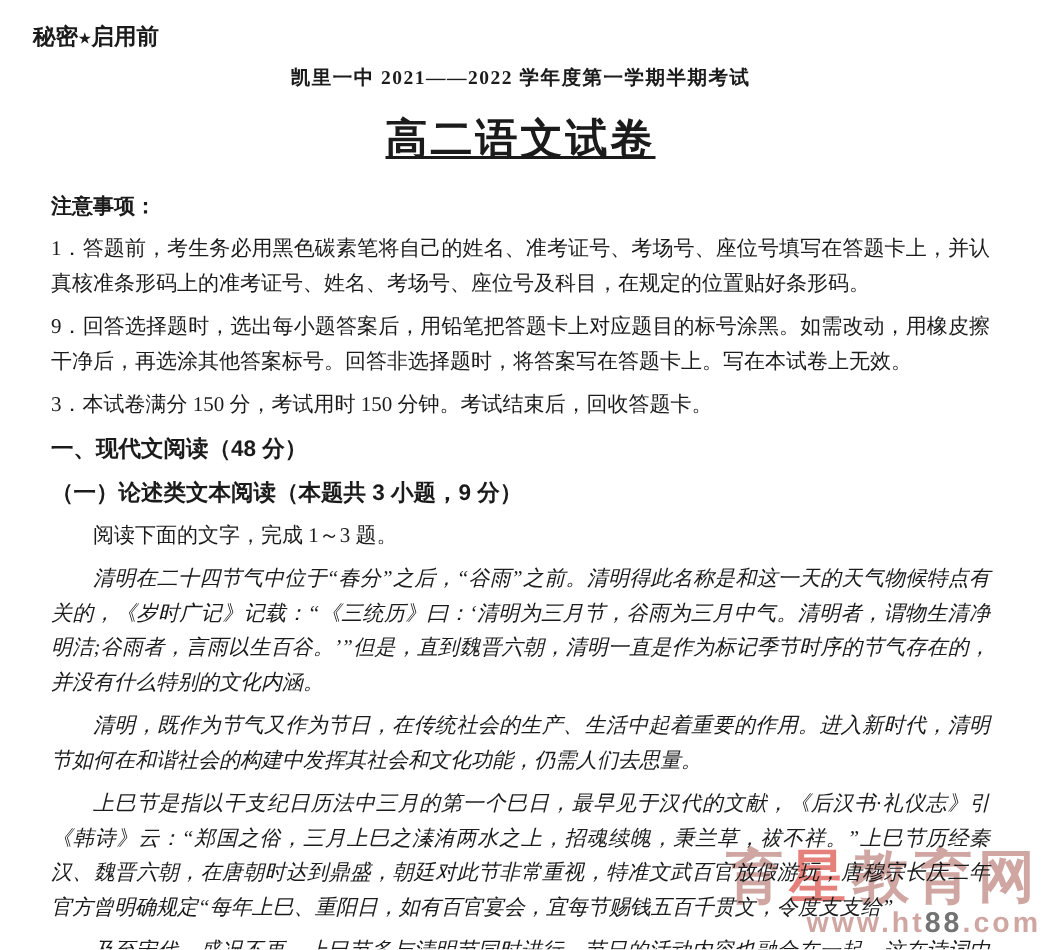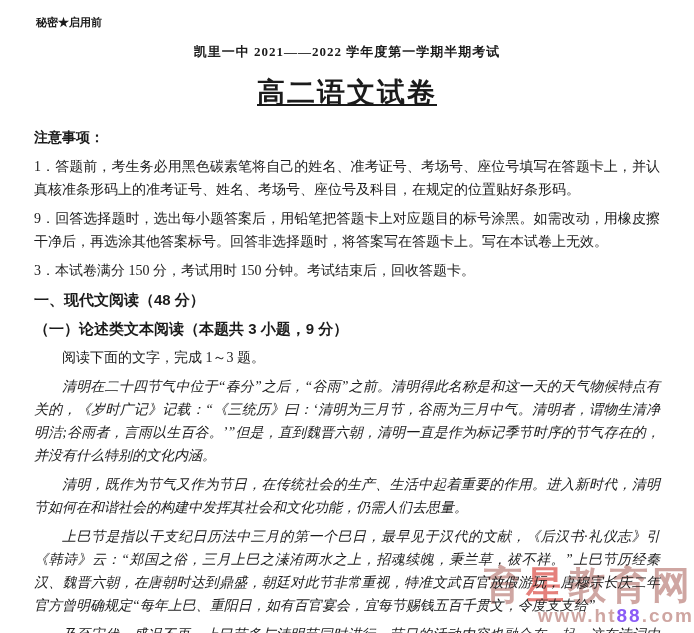--- a/index.html
+++ b/index.html
@@ -6,23 +6,23 @@
   .page{
     position:relative;
     width:694px;height:633px;
     background:#ffffff;
     color:#1b1b1b;
     font-family:"Liberation Serif","DejaVu Serif",serif;
     overflow:hidden;
   }
   
   .classification{
-    position:absolute;left:36px;top:15px;
-    font-size:11px;font-weight:bold;
-    font-family:Liberation Sans, sans-serif;
+    position:absolute;left:22px;top:15px;
+    font-size:15px;font-weight:bold;
+    font-family:Liberation Mono, monospace;
   }
   .exam-title{
     position:absolute;left:0;right:0;top:43px;
     text-align:center;
     font-size:13px;font-weight:600;letter-spacing:1px;
   }
   .paper-title{
     position:absolute;left:0;right:0;top:74px;
     text-align:center;
     font-size:28px;font-weight:bold;letter-spacing:2px;
@@ -66,21 +66,21 @@
   .watermark .wm-line1{font-size:38px;letter-spacing:4px;}
   .watermark .wm-line2{font-size:19px;letter-spacing:2px;}
 </style>
 </head>
 <body>
 
 <div class="page">
 
   <div class="watermark" style="color: rgb(207, 166, 162);">
     <div class="wm-line1"><span>育</span><span class="wm-accent" style="color: rgb(229, 128, 123);">星</span><span>教育网</span></div>
-    <div class="wm-line2"><span>www.ht</span><span class="wm-accent" style="color: #8b5cf6;">88</span><span>.com</span></div>
+    <div class="wm-line2"><span>www.ht</span><span class="wm-accent" style="color: #737373;">88</span><span>.com</span></div>
   </div>
 
   <div class="classification">秘密★启用前</div>
   <div class="exam-title">凯里一中 2021——2022 学年度第一学期半期考试</div>
   <div class="paper-title">高二语文试卷</div>
 
   <div class="content">
     <div class="notice-heading">注意事项：</div>
     <p class="notice-item">1．答题前，考生务必用黑色碳素笔将自己的姓名、准考证号、考场号、座位号填写在答题卡上，并认真核准条形码上的准考证号、姓名、考场号、座位号及科目，在规定的位置贴好条形码。</p>
     <p class="notice-item">9．回答选择题时，选出每小题答案后，用铅笔把答题卡上对应题目的标号涂黑。如需改动，用橡皮擦干净后，再选涂其他答案标号。回答非选择题时，将答案写在答题卡上。写在本试卷上无效。</p>

